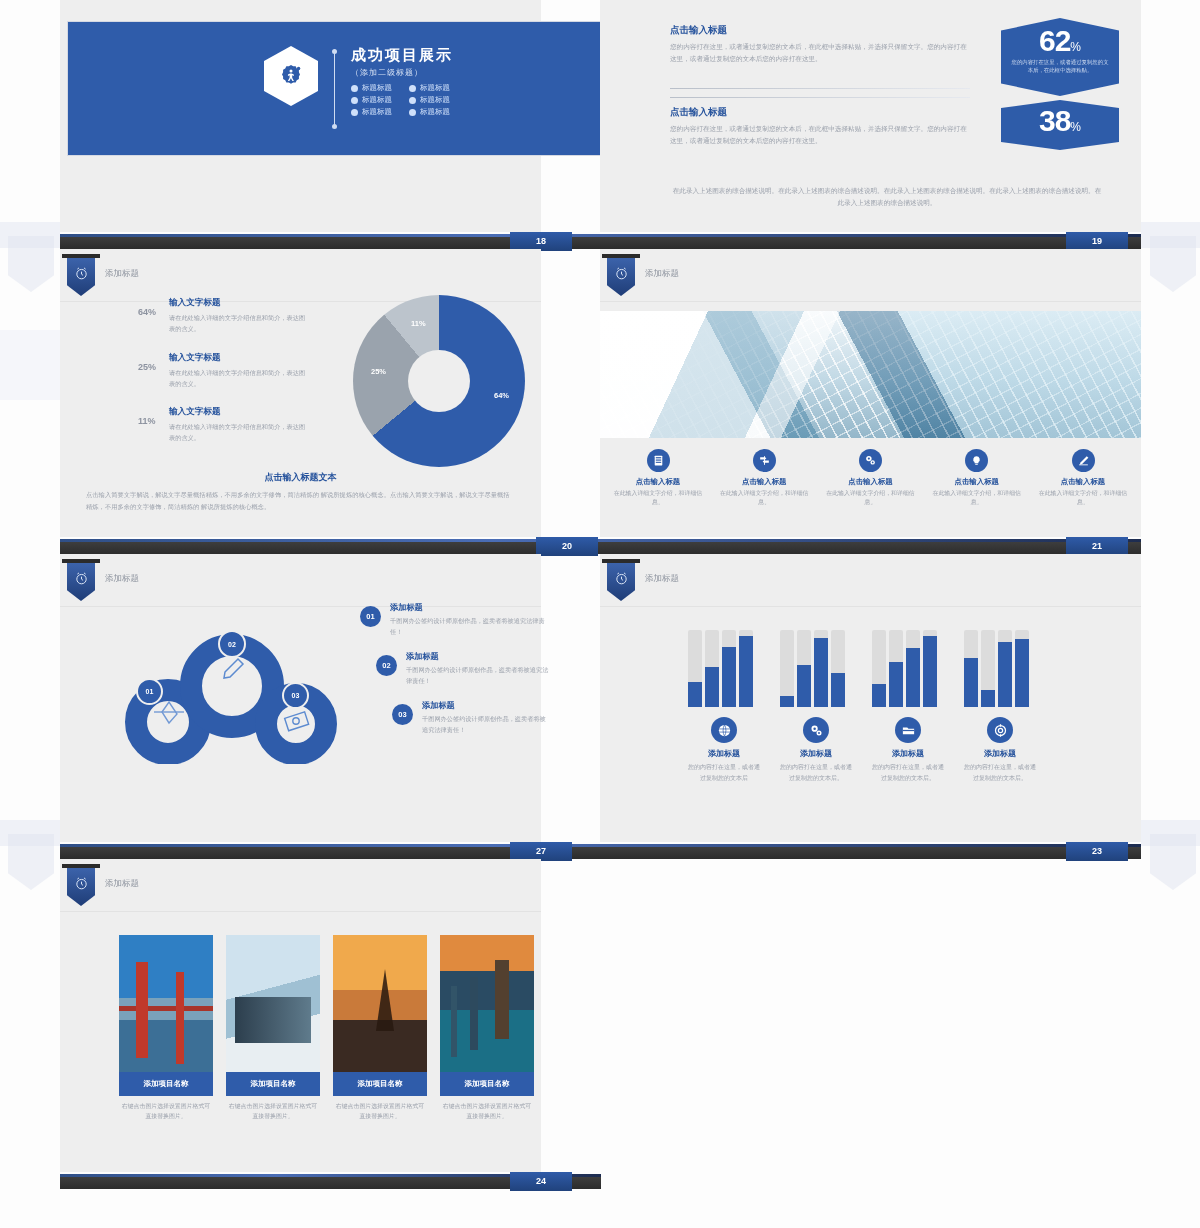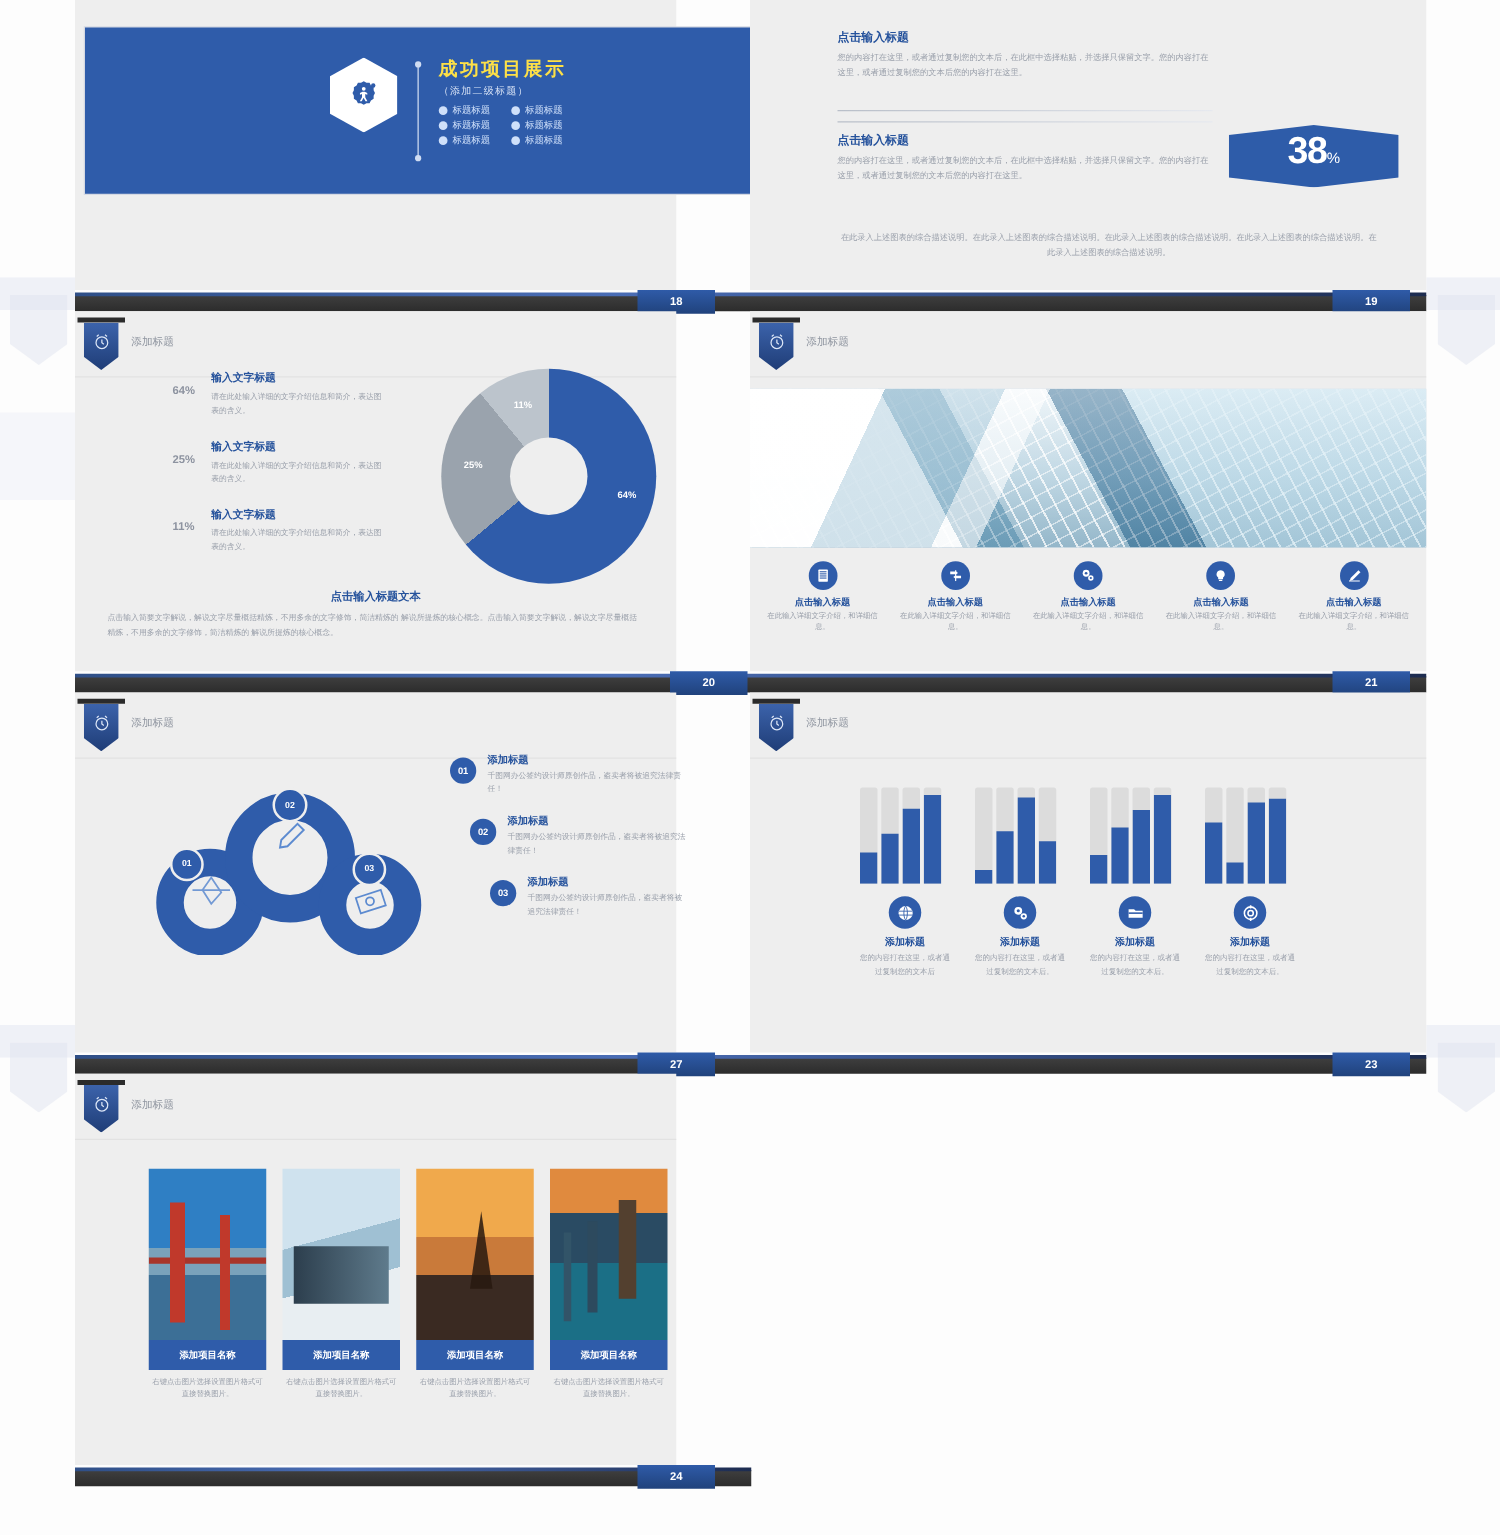--- a/index.html
+++ b/index.html
@@ -31,21 +31,21 @@
   .s17-band{position:absolute;left:8px;top:22px;width:540px;height:133px;background:#2f5caa;
      box-shadow:0 0 0 1px #d5d9e3;}
   .s17-inner{position:absolute;left:196px;top:24px;display:flex;align-items:flex-start;gap:10px;}
   .hexlogo{width:54px;height:60px;background:#fff;
      clip-path:polygon(50% 0,100% 25%,100% 75%,50% 100%,0 75%,0 25%);
      display:flex;align-items:center;justify-content:center;}
   .hexlogo svg{width:26px;height:26px;}
   .s17-dotline{width:1px;background:#cfdcf2;margin:6px 6px 0 6px;height:74px;position:relative;}
   .s17-dotline:before,.s17-dotline:after{content:"";position:absolute;left:-2px;width:5px;height:5px;border-radius:50%;background:#cfdcf2;}
   .s17-dotline:before{top:-3px;}.s17-dotline:after{bottom:-3px;}
-  .s17-title{color:#fde047;font-size:15px;font-weight:bold;letter-spacing:2px;text-align:center;}
+  .s17-title{color:#ffffff;font-size:15px;font-weight:bold;letter-spacing:2px;text-align:center;}
   .s17-sub{color:#d7e2f5;font-size:8px;text-align:left;margin-top:2px;letter-spacing:1px;}
   .s17-tags{display:grid;grid-template-columns:1fr 1fr;gap:2px 14px;margin-top:5px;}
   .s17-tag{display:flex;align-items:center;gap:4px;color:#cfe0fa;font-size:7.5px;}
   .s17-tag .bl{width:7px;height:7px;border-radius:50%;background:#cfe0fa;flex:none;}
 
   
   .s18-col{position:absolute;left:70px;top:24px;width:300px;}
   .ttl-blue{color:#25529c;font-size:9.5px;font-weight:bold;margin-bottom:4px;}
   .body-gray{color:#9aa0ab;font-size:6.6px;line-height:1.75;}
   .hr-thin{position:absolute;height:1px;background:linear-gradient(90deg,#b9bfc9,#e6e9ef);}
@@ -238,21 +238,25 @@
         <div class="ttl-blue">点击输入标题</div>
         <div class="body-gray">您的内容打在这里，或者通过复制您的文本后，在此框中选择粘贴，并选择只保留文字。您的内容打在这里，或者通过复制您的文本后您的内容打在这里。</div>
       </div>
       <div class="hr-thin" style="left:70px;top:88px;width:300px;"></div>
       <div class="hr-thin" style="left:70px;top:97px;width:300px;"></div>
       <div class="s18-col" style="top:106px;">
         <div class="ttl-blue">点击输入标题</div>
         <div class="body-gray">您的内容打在这里，或者通过复制您的文本后，在此框中选择粘贴，并选择只保留文字。您的内容打在这里，或者通过复制您的文本后您的内容打在这里。</div>
       </div>
 
-      <div class="hex-pct" style="right:22px;top:100px;width:136px;height:50px;padding-top:6px;box-sizing:border-box;">
+      <div class="hex-pct" style="right:22px;top:18px;width:118px;height:78px;padding-top:8px;box-sizing:border-box;">
+        <div><span class="big">62</span><span class="pc">%</span></div>
+        <div class="hex-note">您的内容打在这里，或者通过复制您的文本后，在此框中选择粘贴。</div>
+      </div>
+      <div class="hex-pct" style="right:22px;top:100px;width:118px;height:50px;padding-top:6px;box-sizing:border-box;">
         <div><span class="big">38</span><span class="pc">%</span></div>
       </div>
 
       <div class="s18-foot">在此录入上述图表的综合描述说明。在此录入上述图表的综合描述说明。在此录入上述图表的综合描述说明。在此录入上述图表的综合描述说明。在此录入上述图表的综合描述说明。</div>
     </div>
 
     <div class="sepbar" style="top:236px;">
       <div class="pagenum" style="left:450px;">18</div>
       <div class="pagenum" style="left:1006px;">19</div>
     </div>

